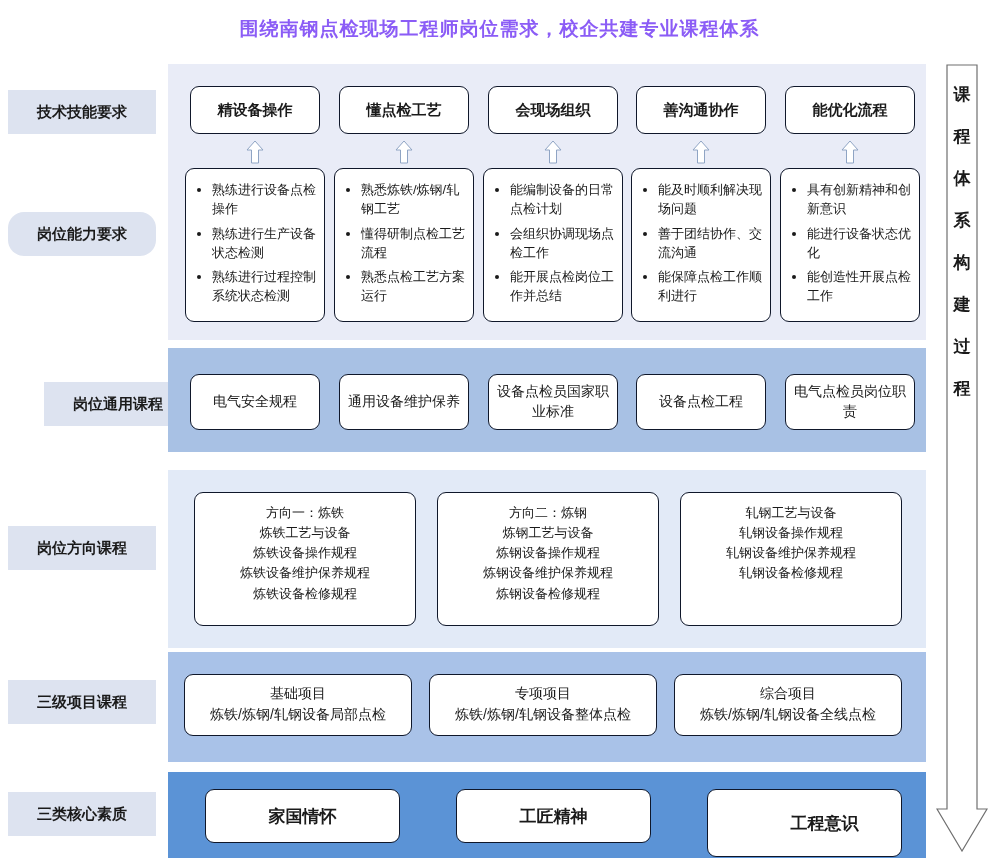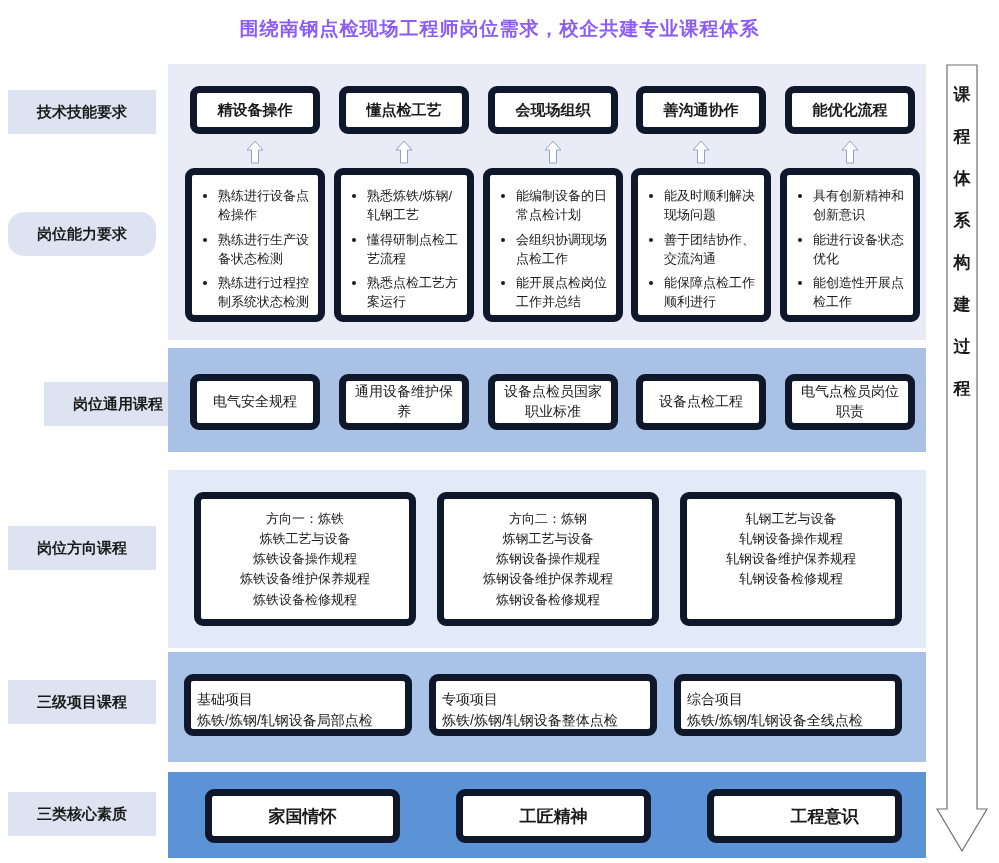--- a/index.html
+++ b/index.html
@@ -27,21 +27,21 @@
   
   .band{position:absolute;left:168px;width:758px;}
   .band-a{background:#e9ecf7;}
   .band-b{background:#a8c1e4;}
   .band-c{background:#e2eaf7;}
   .band-d{background:#a9c2e8;}
   .band-e{background:#5b93d6;}
 
   .card{
     background:#ffffff;
-    border:7px solid #0f172a;
+    border:1px solid #0f172a;
     border-radius:9px;
     box-sizing:border-box;
     position:absolute;
     display:flex;align-items:center;justify-content:center;
     text-align:center;
   }
   .skill{font-size:15px;font-weight:bold;}
   .abil{
     display:block;
     padding:12px 8px 10px 10px;
@@ -49,21 +49,21 @@
     text-align:left;
   }
   .abil ul{margin:0;padding-left:16px;list-style:disc;}
   .abil li{font-size:13px;line-height:1.45;margin-bottom:6px;}
   .gen{font-size:14px;line-height:1.4;padding:4px 6px;}
   .dir{
     display:block;padding:10px 6px;text-align:center;
     font-size:13px;line-height:1.55;
   }
   .proj{
-    display:block;padding:8px 6px;text-align:left;
+    display:block;padding:8px 6px;text-align:center;
     font-size:14px;line-height:1.5;
   }
   .core{font-size:17px;font-weight:bold;}
 
   
   .uparrow{position:absolute;width:18px;height:24px;}
   
   .rightarrow{
     position:absolute;left:936px;top:64px;width:52px;height:788px;
   }
@@ -185,21 +185,21 @@
   <div>炼铁/炼钢/轧钢设备整体点检</div>
 </div>
 <div class="card proj" style="left:674px;top:674px;width:228px;height:62px;">
   <div>综合项目</div>
   <div>炼铁/炼钢/轧钢设备全线点检</div>
 </div>
 
 <div class="band band-e" style="top:772px;height:86px;"></div>
 <div class="card core" style="left:205px;top:789px;width:195px;height:54px;">家国情怀</div>
 <div class="card core" style="left:456px;top:789px;width:195px;height:54px;">工匠精神</div>
-<div class="card core" style="left:707px;top:789px;width:195px;height:54px;padding-left:40px;">工程意识</div>
+<div class="card core" style="left:707px;top:789px;width:195px;height:68px;padding-left:40px;">工程意识</div>
 
 <div class="rightarrow">
   <svg width="52" height="788" viewBox="0 0 52 788">
     <polygon points="11,1 41,1 41,745 51,745 26,787 1,745 11,745" fill="#ffffff" stroke="#6f6f6f" stroke-width="1.2"></polygon>
   </svg>
   <div class="txt">
     <span>课</span>
     <span>程</span>
     <span>体</span>
     <span>系</span>

